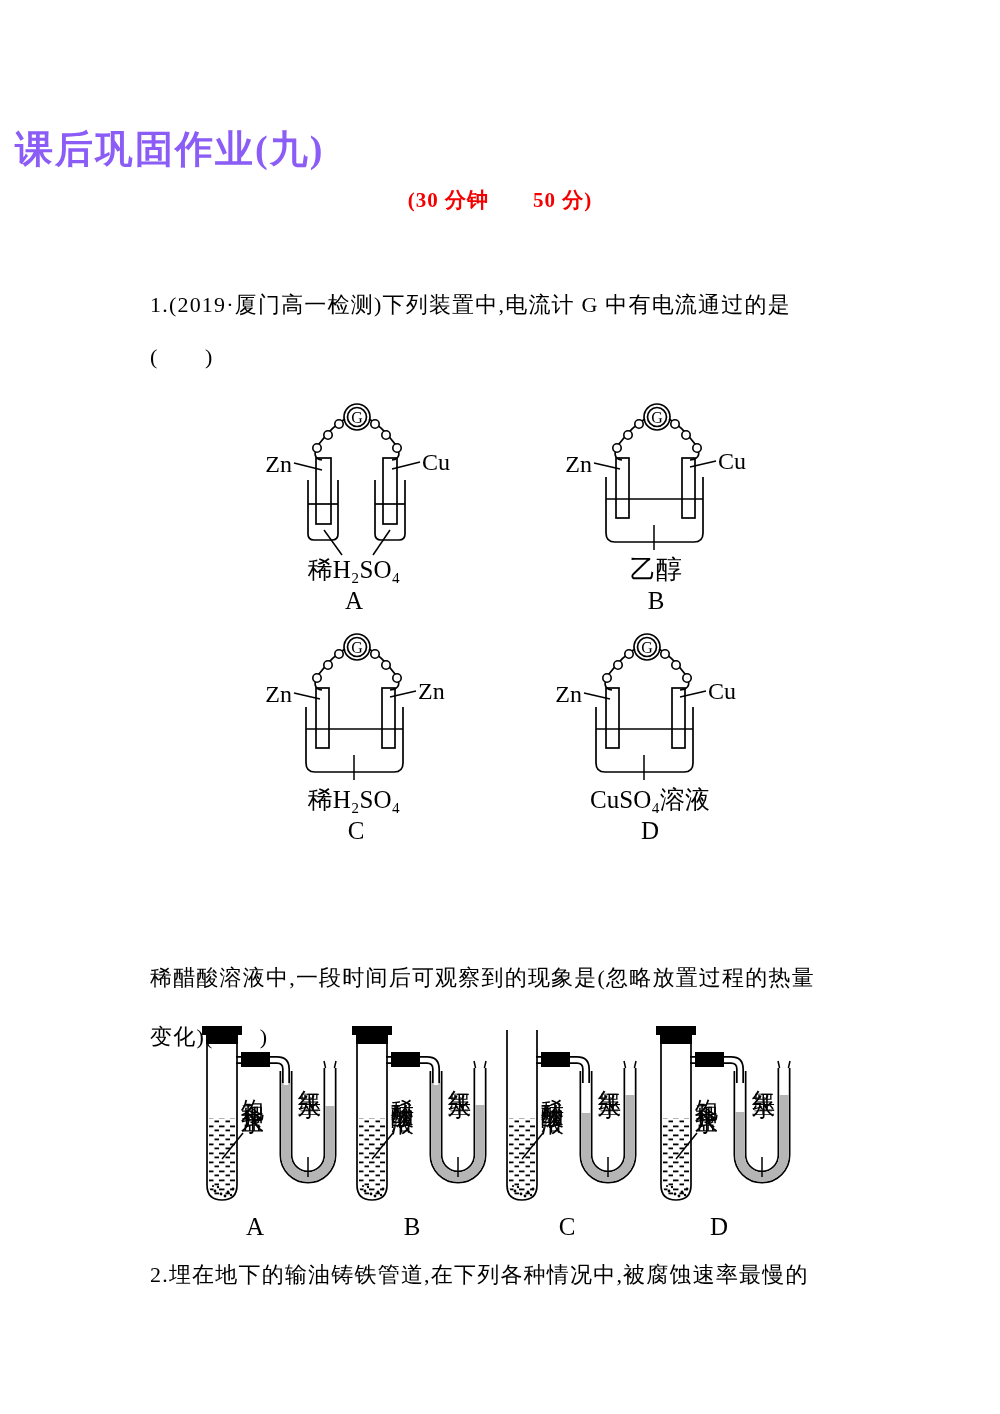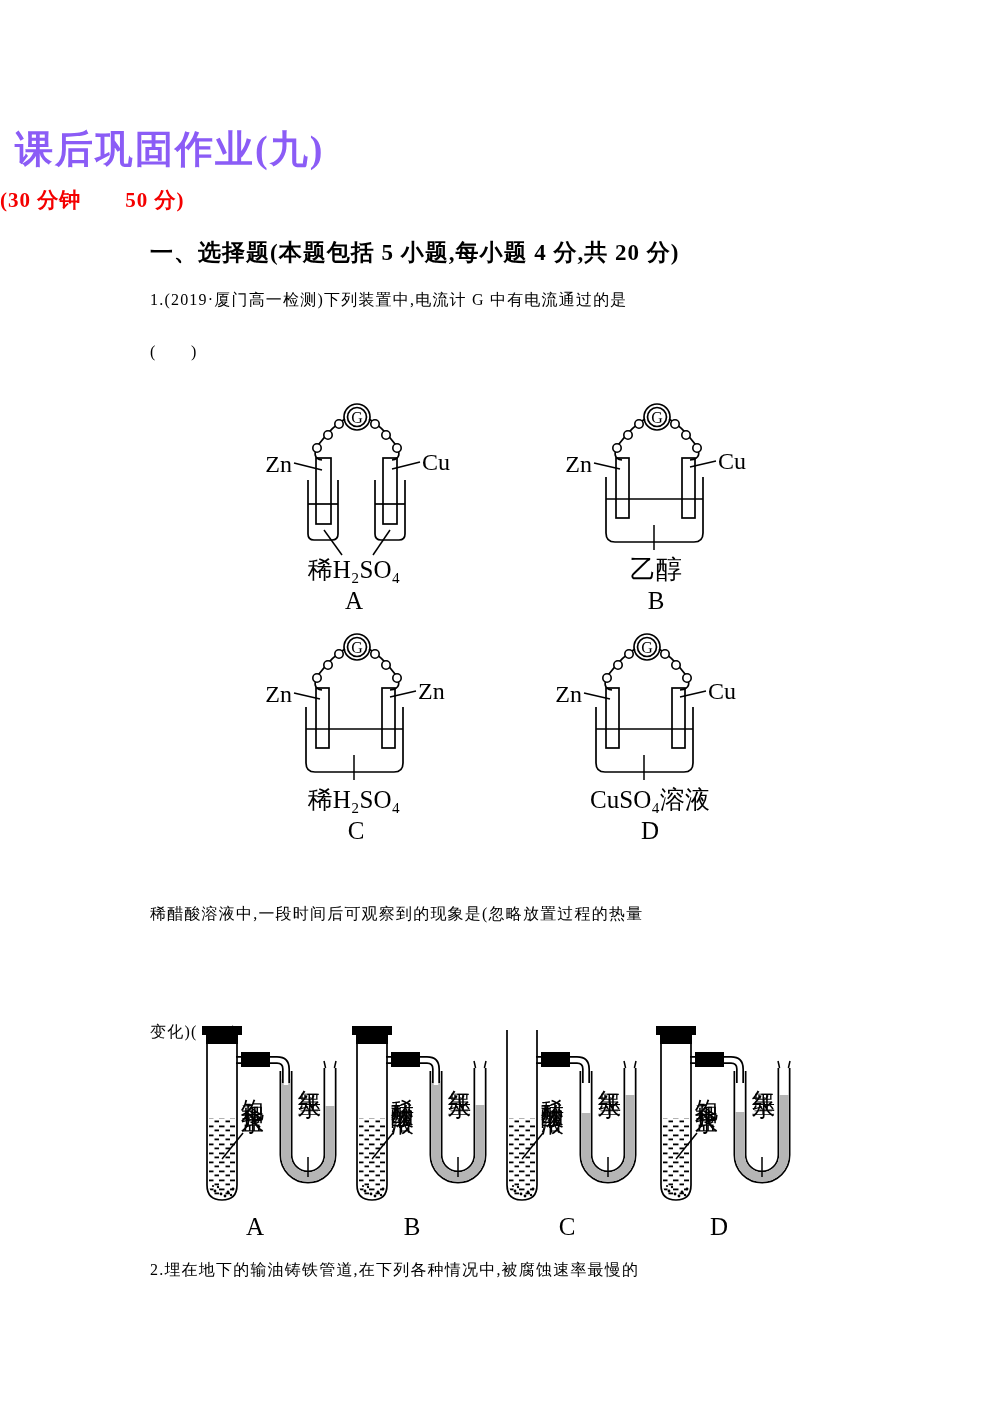--- a/index.html
+++ b/index.html
@@ -6,29 +6,29 @@
   .page {
     position:relative; width:1000px; height:1414px; background:#fff;
     font-family:"Liberation Serif","DejaVu Serif",serif; color:#000;
     overflow:hidden;
   }
   .title {
     position:absolute; top:124px; left:15px; width:100%; text-align:left;
     font-size:38px; font-weight:bold; color:#8b5cf6; letter-spacing:2px;
   }
   .subtitle {
-    position:absolute; top:186px; left:0; width:100%; text-align:left;
+    position:absolute; top:186px; left:0; width:100%; text-align:center;
     font-size:21px; font-weight:bold; color:#f40000; letter-spacing:1px;
   }
   .section {
     position:absolute; left:150px; top:237px;
     font-size:23px; font-weight:bold; letter-spacing:1px; white-space:nowrap;
   }
   .bodyline {
-    position:absolute; left:150px; font-size:16px; letter-spacing:1.2px; white-space:nowrap;
+    position:absolute; left:150px; font-size:22px; letter-spacing:1.2px; white-space:nowrap;
   }
   .diag { position:absolute; }
   .ln { stroke:#000; stroke-width:1.7; fill:none; }
   .loop { stroke:#000; stroke-width:1.6; fill:#fff; }
   .dtxt { font-family:"Liberation Serif","DejaVu Serif",serif; fill:#000; }
   .utube-outer { stroke:#000; stroke-width:13; fill:none; }
   .utube-inner { stroke:#fff; stroke-width:9.6; fill:none; }
   .ink-liq { stroke:#b5b5b5; stroke-width:9.6; fill:none; }
   .side-outer { stroke:#000; stroke-width:8; fill:none; }
   .side-inner { stroke:#fff; stroke-width:4.6; fill:none; }
@@ -48,21 +48,20 @@
     <defs>
       <pattern id="dashpat" width="11" height="9" patternUnits="userSpaceOnUse">
         <rect x="0" y="1.5" width="5.5" height="1.8" fill="#000"></rect>
         <rect x="6.5" y="5.5" width="5.5" height="1.8" fill="#000"></rect>
       </pattern>
     </defs>
   </svg>
 
   <div class="title">课后巩固作业(九)</div>
   <div class="subtitle">(30 分钟　　50 分)</div>
-  <div class="section">一、选择题(本题包括 5 小题,每小题 4 分,共 20 分)</div>
 
   <div class="bodyline" style="top:290px">1.(2019·厦门高一检测)下列装置中,电流计 G 中有电流通过的是</div>
   <div class="bodyline" style="top:342px">(　　)</div>
 
   <div class="diag" style="left:240px; top:392px">
     <svg width="270" height="235" viewBox="0 0 270 235">
       <path class="ln" d="M105,27 C96,32 88,40 79,52 C73,61 74,67 82,68"></path>
       <path class="ln" d="M129,27 C138,32 146,40 155,52 C161,61 160,67 152,68"></path>
       <circle class="loop" cx="99" cy="32" r="4.2"></circle>
       <circle class="loop" cx="88" cy="43" r="4.2"></circle>
@@ -164,21 +163,21 @@
       <line class="thin" x1="114" y1="133" x2="114" y2="158"></line>
       <line class="thin" x1="54" y1="71" x2="80" y2="77"></line>
       <line class="thin" x1="150" y1="75" x2="176" y2="69"></line>
       <text class="dtxt" x="52" y="80" text-anchor="end" font-size="24">Zn</text>
       <text class="dtxt" x="178" y="77" font-size="24">Cu</text>
       <text class="dtxt" x="120" y="186" text-anchor="middle" font-size="25">CuSO₄溶液</text>
       <text class="dtxt" x="120" y="217" text-anchor="middle" font-size="25">D</text>
     </svg>
   </div>
 
-  <div class="bodyline" style="top:904px">稀醋酸溶液中,一段时间后可观察到的现象是(忽略放置过程的热量</div>
+  <div class="bodyline" style="top:963px">稀醋酸溶液中,一段时间后可观察到的现象是(忽略放置过程的热量</div>
   <div class="bodyline" style="top:1022px">变化)(　　)</div>
 
   <div class="diag" style="left:197px; top:1025px">
     <svg width="160" height="222" viewBox="0 0 160 222">
       <path class="utube-outer" d="M89,46 V130 A22,22 0 0 0 133,130 V43"></path>
       <path class="utube-inner" d="M89,44 V130 A22,22 0 0 0 133,130 V41"></path>
       <path class="ink-liq" d="M89,54 V130 A22,22 0 0 0 133,130 V81"></path>
       <line class="thin" x1="111" y1="132" x2="111" y2="152"></line>
       <path class="side-outer" d="M39,35 H80 Q89,35 89,44 V58"></path>
       <path class="side-inner" d="M36,35 H80 Q89,35 89,44 V60"></path>

